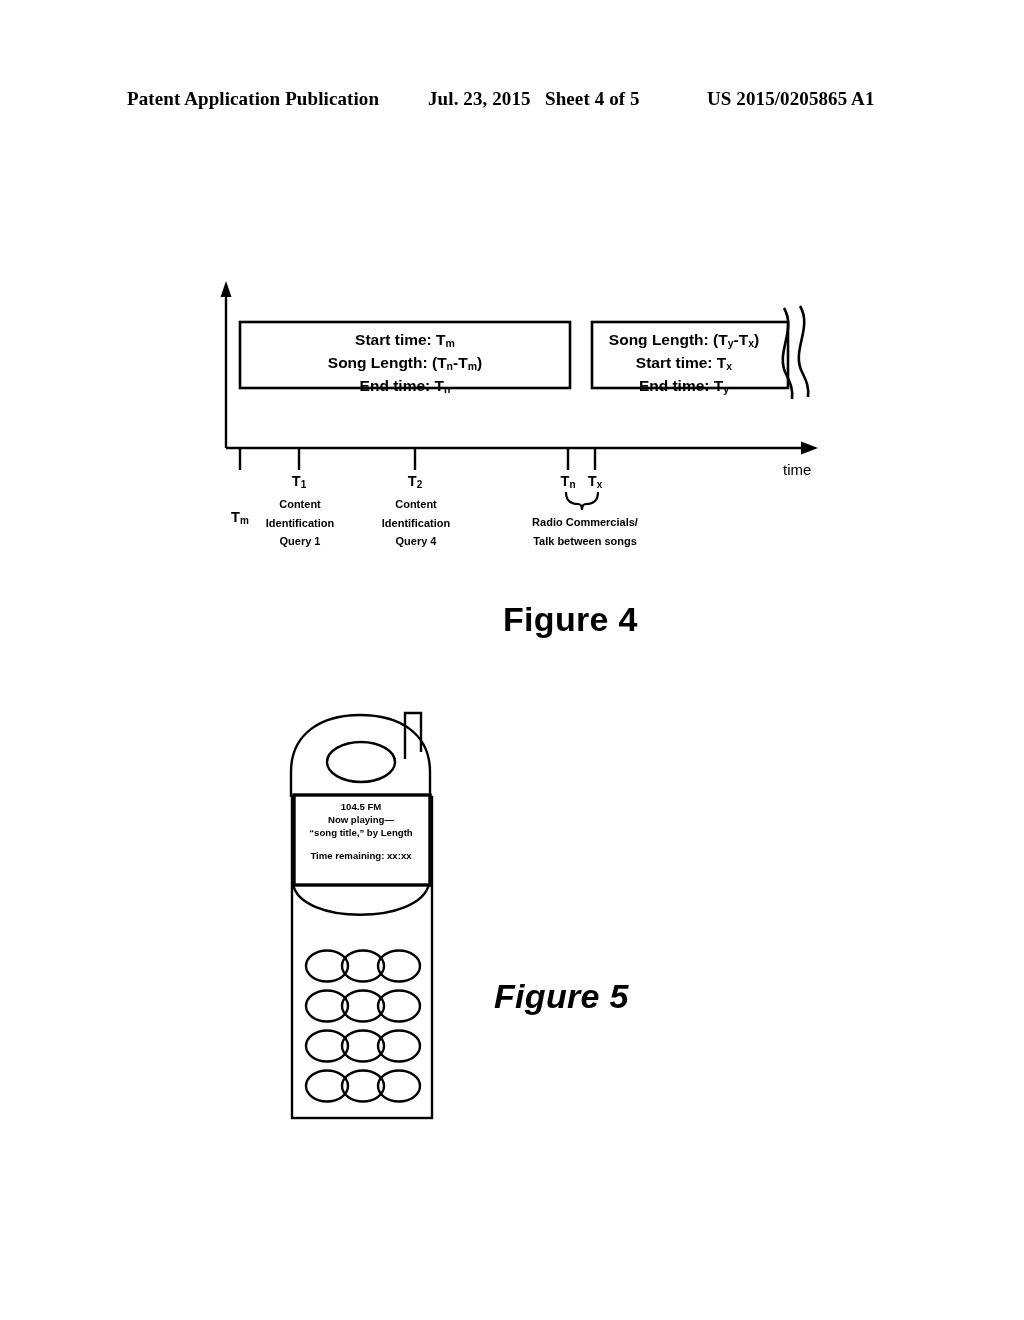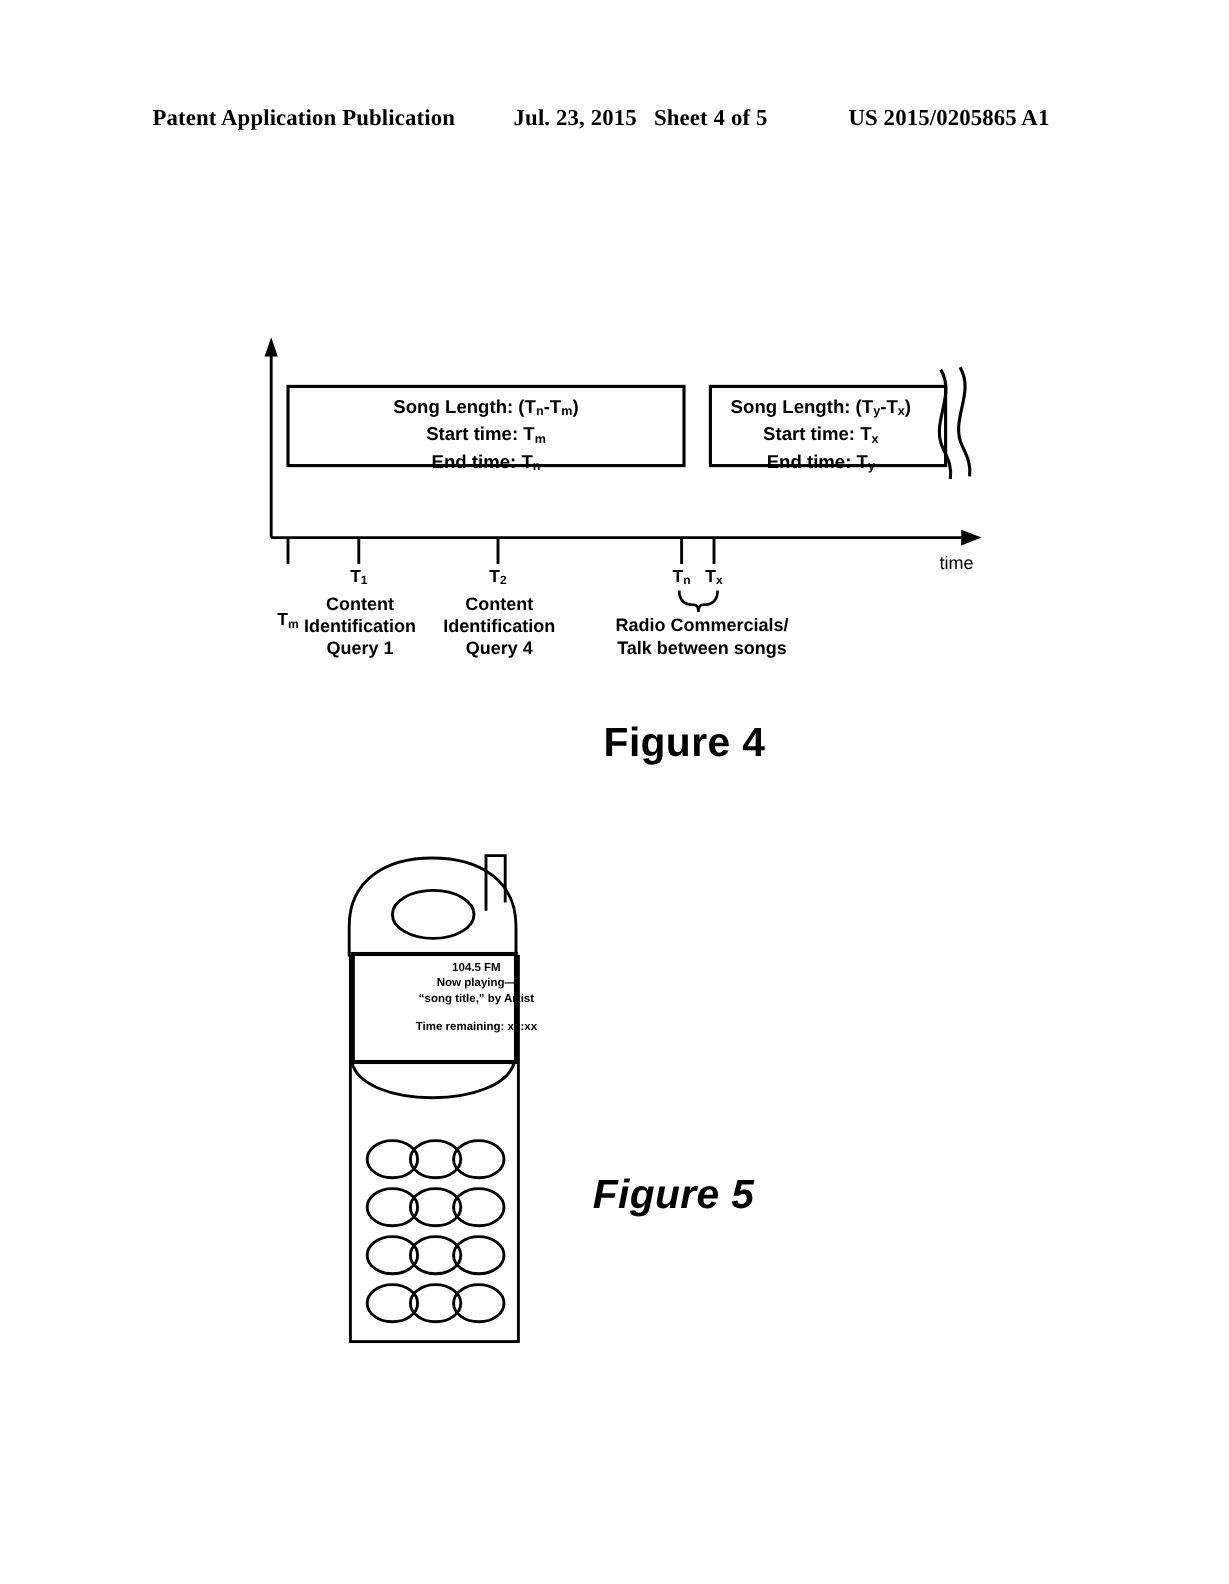--- a/index.html
+++ b/index.html
@@ -61,21 +61,21 @@
     position: absolute;
     font-size: 14.5px;
     font-weight: bold;
     text-align: center;
     white-space: nowrap;
   }
   .tick-label sub { font-size: 10px; vertical-align: -2px; }
 
   .axis-caption {
     position: absolute;
-    font-size: 15px;
+    font-size: 11px;
     font-weight: bold;
     line-height: 18.5px;
     text-align: center;
     white-space: nowrap;
   }
 
   #time-label {
     position: absolute;
     left: 783px;
     top: 461px;
@@ -107,21 +107,20 @@
   #phone-screen-text {
     position: absolute;
     left: 296px;
     top: 800px;
     width: 130px;
     text-align: center;
     font-size: 9.6px;
     font-weight: bold;
     line-height: 13.2px;
     white-space: nowrap;
-    padding-left: 36px;
   }
   #phone-screen-text .spacer { display: block; height: 9px; }
 </style>
 </head>
 <body>
 
 <div class="patent-header">
   <span class="hdr-pub">Patent Application Publication</span>
   <span class="hdr-date">Jul. 23, 2015</span>
   <span class="hdr-sheet">Sheet 4 of 5</span>
@@ -158,24 +157,24 @@
       <line x1="568" y1="448" x2="568" y2="470"></line>
       <line x1="595" y1="448" x2="595" y2="470"></line>
     </g>
 
     <path d="M 566 492 C 566 502, 572 504, 578 504 C 582 504, 582 508, 582 510
              C 582 508, 582 504, 586 504 C 592 504, 598 502, 598 492" fill="none" stroke="#000" stroke-width="2.2"></path>
   </svg>
 
   <div class="box-text" id="box1-text">
     <div>
+      <span>Start time: T</span><sub>m</sub>
+    </div>
+    <div>
       <span>Song Length: (T</span><sub>n</sub><span>-T</span><sub>m</sub><span>)</span>
-    </div>
-    <div>
-      <span>Start time: T</span><sub>m</sub>
     </div>
     <div>
       <span>End time: T</span><sub>n</sub>
     </div>
   </div>
 
   <div class="box-text" id="box2-text">
     <div>
       <span>Song Length: (T</span><sub>y</sub><span>-T</span><sub>x</sub><span>)</span>
     </div>
@@ -256,19 +255,19 @@
 
       <ellipse cx="327" cy="1086" rx="21" ry="15.5"></ellipse>
       <ellipse cx="363" cy="1086" rx="21" ry="15.5"></ellipse>
       <ellipse cx="399" cy="1086" rx="21" ry="15.5"></ellipse>
     </g>
   </svg>
 
   <div id="phone-screen-text">
     <div>104.5 FM</div>
     <div>Now playing—</div>
-    <div>“song title,” by Artist</div>
+    <div>“song title,” by Length</div>
     <span class="spacer"></span>
     <div>Time remaining: xx:xx</div>
   </div>
 
   <div class="fig-caption" id="fig5-caption">Figure 5</div>
 </div>
 
 </body></html>

